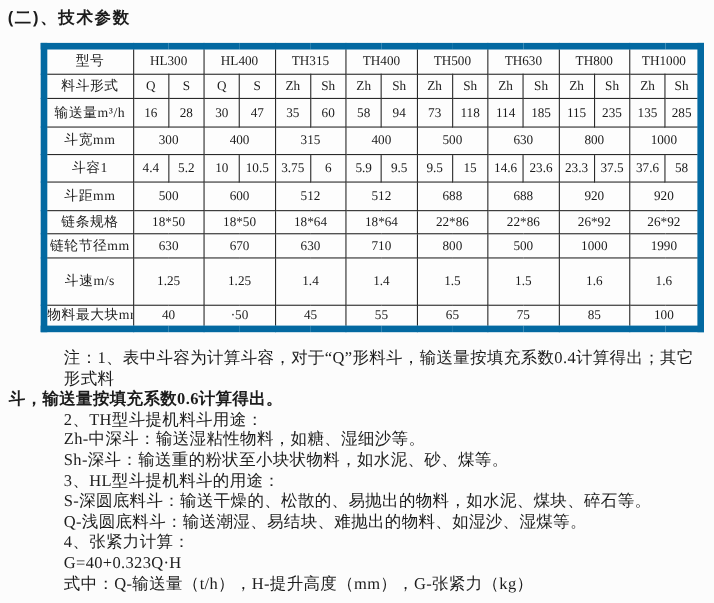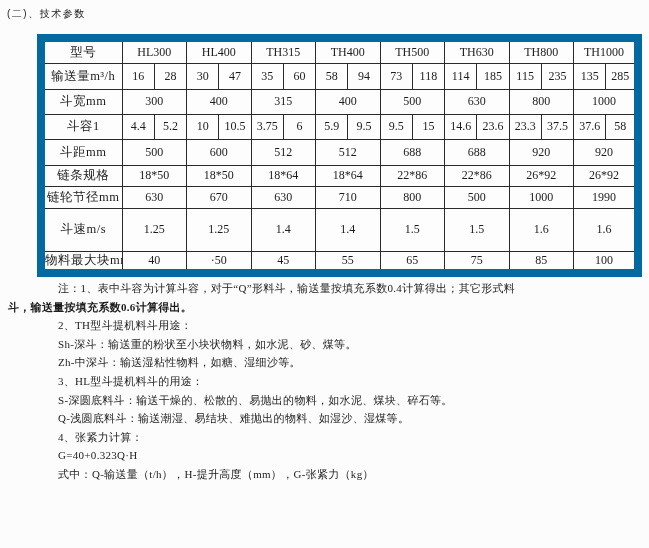--- a/index.html
+++ b/index.html
@@ -6,30 +6,30 @@
   body{
     width:649px;height:548px;
     background:#fcfcfc;
     color:#1c1c1c;
     font-family:"Liberation Serif","DejaVu Serif",serif;
     overflow:hidden;
   }
   .page-title{
     margin:7px 0 0 7px;
     font-family:"Liberation Sans","DejaVu Sans",sans-serif;
-    font-weight:normal;
-    font-size:10px;
+    font-weight:bold;
+    font-size:15px;
     letter-spacing:1.5px;
   }
   table.spec{
     border-collapse:collapse;
     table-layout:fixed;
     margin:13px 16px 0 37px;
     width:597px;
-    border:8px solid #0369a1;
+    border:6px solid #0369a1;
   }
   table.spec td{
     border:1px solid #2a2a2a;
     text-align:center;
     vertical-align:middle;
     font-size:12px;
     padding:0;
     overflow:hidden;
     white-space:nowrap;
     background:#fdfdfd;
@@ -42,22 +42,22 @@
   tr.r1{height:22px}
   tr.r2{height:26px}
   tr.r3{height:25px}
   tr.r4{height:25px}
   tr.r5{height:26px}
   tr.r6{height:21px}
   tr.r7{height:22px}
   tr.r8{height:43px}
   tr.r9{height:22px}
   .notes{
-    margin:2px 8px 0 8px;
-    font-size:11px;
+    margin:15px 8px 0 8px;
+    font-size:15px;
     line-height:18.6px;
     letter-spacing:0.3px;
   }
   .note-line{padding-left:50px;}
   .note-line.no-indent{padding-left:0;font-weight:bold;}
 </style>
 </head>
 <body>
 
 <div class="page-title">(二)、技术参数</div>
@@ -71,20 +71,39 @@
       <tr class="r0">
     <td class="lbl">型号</td>
     <td colspan="2">HL300</td>
     <td colspan="2">HL400</td>
     <td colspan="2">TH315</td>
     <td colspan="2">TH400</td>
     <td colspan="2">TH500</td>
     <td colspan="2">TH630</td>
     <td colspan="2">TH800</td>
     <td colspan="2">TH1000</td>
+  </tr>
+  <tr class="r1">
+    <td class="lbl">料斗形式</td>
+    <td>Q</td>
+    <td>S</td>
+    <td>Q</td>
+    <td>S</td>
+    <td>Zh</td>
+    <td>Sh</td>
+    <td>Zh</td>
+    <td>Sh</td>
+    <td>Zh</td>
+    <td>Sh</td>
+    <td>Zh</td>
+    <td>Sh</td>
+    <td>Zh</td>
+    <td>Sh</td>
+    <td>Zh</td>
+    <td>Sh</td>
   </tr>
   <tr class="r2">
     <td class="lbl">输送量m³/h</td>
     <td>16</td>
     <td>28</td>
     <td>30</td>
     <td>47</td>
     <td>35</td>
     <td>60</td>
     <td>58</td>
@@ -183,21 +202,21 @@
     <td colspan="2">85</td>
     <td colspan="2">100</td>
   </tr>
 </tbody>
   </table>
 
 <div class="notes">
   <div class="note-line">注：1、表中斗容为计算斗容，对于“Q”形料斗，输送量按填充系数0.4计算得出；其它形式料</div>
   <div class="note-line no-indent">斗，输送量按填充系数0.6计算得出。</div>
   <div class="note-line">2、TH型斗提机料斗用途：</div>
+  <div class="note-line">Zh-中深斗：输送湿粘性物料，如糖、湿细沙等。</div>
   <div class="note-line">Sh-深斗：输送重的粉状至小块状物料，如水泥、砂、煤等。</div>
-  <div class="note-line">Zh-中深斗：输送湿粘性物料，如糖、湿细沙等。</div>
   <div class="note-line">3、HL型斗提机料斗的用途：</div>
   <div class="note-line">S-深圆底料斗：输送干燥的、松散的、易抛出的物料，如水泥、煤块、碎石等。</div>
   <div class="note-line">Q-浅圆底料斗：输送潮湿、易结块、难抛出的物料、如湿沙、湿煤等。</div>
   <div class="note-line">4、张紧力计算：</div>
   <div class="note-line">G=40+0.323Q·H</div>
   <div class="note-line">式中：Q-输送量（t/h），H-提升高度（mm），G-张紧力（kg）</div>
 </div>
 
 </body></html>

